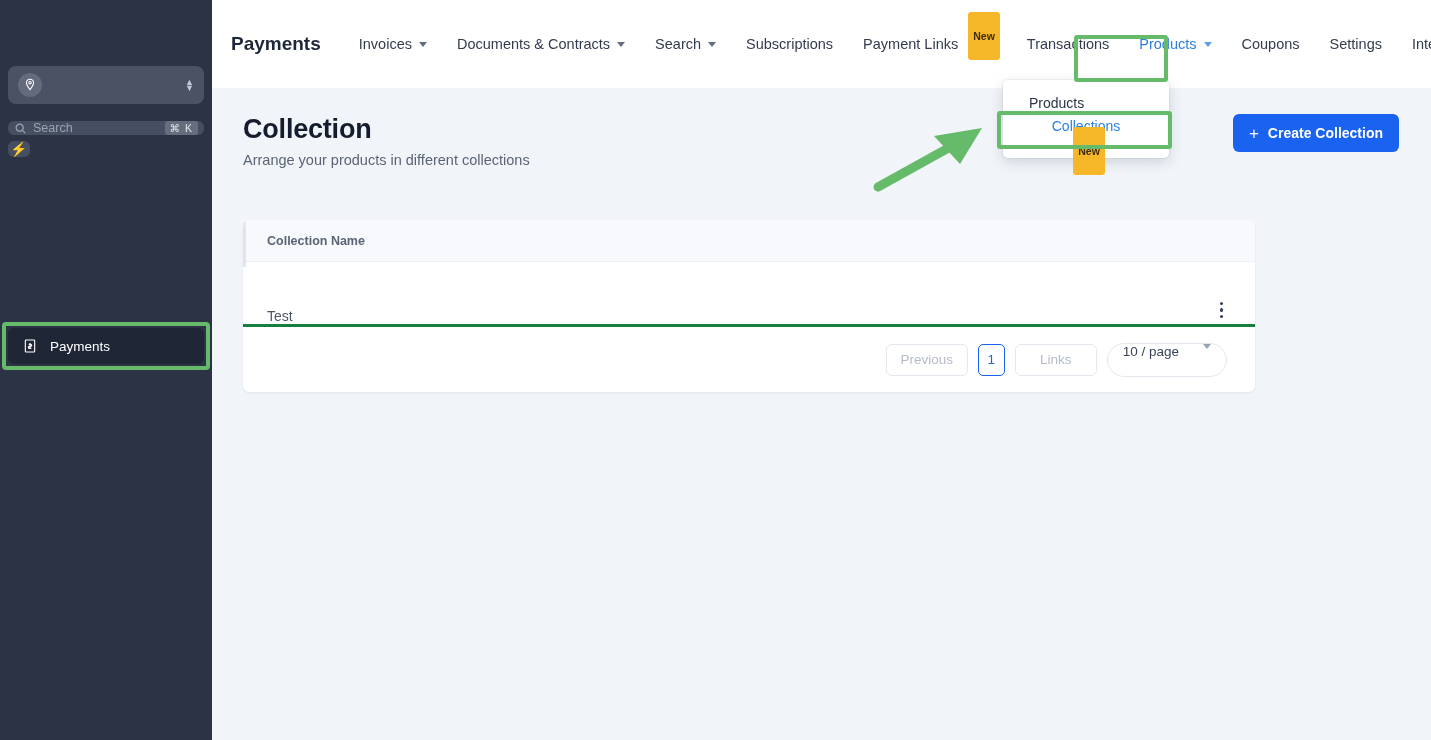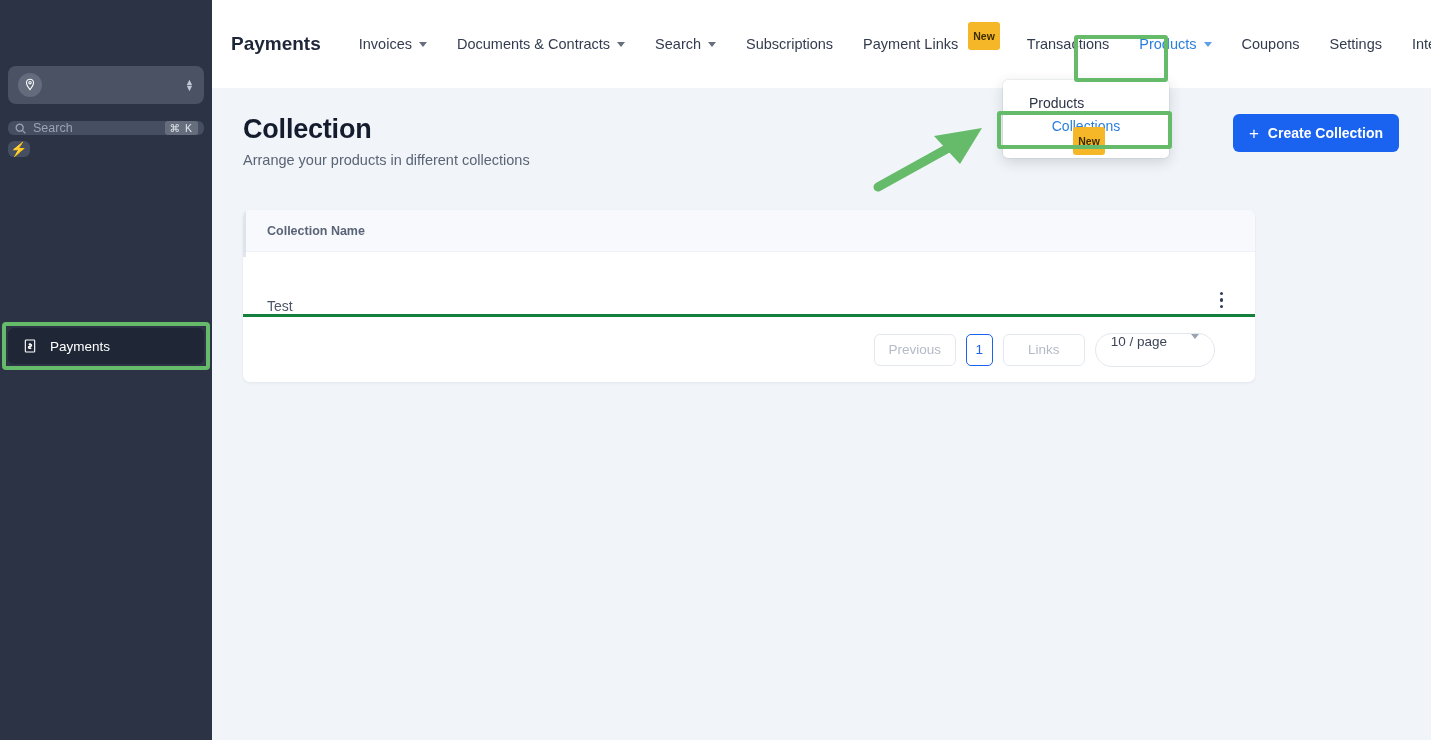--- a/index.html
+++ b/index.html
@@ -105,21 +105,21 @@
   .chev-d {
     width: 0; height: 0;
     border-left: 4.5px solid transparent;
     border-right: 4.5px solid transparent;
     border-top: 5px solid currentColor;
     opacity: .75;
   }
   .badge-new {
     background: #f5b728; color: #3d2c00;
     font-size: 10.5px; font-weight: bold;
-    border-radius: 3px; padding: 8px 5px;
+    border-radius: 3px; padding: 18px 5px;
     position: relative; top: -8px; margin-left: 3px;
   }
   .hl-products {
     position: absolute; left: 1074px; top: 35px;
     width: 94px; height: 47px;
     border: 4px solid #66bb6a;
     border-radius: 3px;
     pointer-events: none;
   }
 
@@ -170,21 +170,21 @@
     height: 38px;
     background: #1a62f0; color: #fff;
     border-radius: 6px;
     display: flex; align-items: center; gap: 9px;
     padding: 0 16px;
     font-size: 14px; font-weight: bold;
   }
   .plus { font-size: 17px; font-weight: normal; line-height: 1; }
 
   .card {
-    position: absolute; left: 31px; top: 122px;
+    position: absolute; left: 31px; top: 132px;
     width: 1012px;
     background: #ffffff;
     border-radius: 7px;
     box-shadow: 0 1px 3px rgba(25,35,60,.07);
     overflow: hidden;
   }
   .card-accent {
     position: absolute; left: 0; top: 0;
     width: 3px; height: 47px;
     background: #dfe5ec;
@@ -212,21 +212,21 @@
     display: flex; flex-direction: column;
     gap: 3px; padding: 6px 8px;
   }
   .kebab i {
     width: 3.5px; height: 3.5px; border-radius: 50%;
     background: #32405a; display: block;
   }
   .pager {
     height: 65px;
     display: flex; align-items: center; justify-content: flex-end;
-    gap: 10px; padding: 0 40px;
+    gap: 10px; padding: 0 28px;
   }
   .pbtn {
     height: 32px; min-width: 82px;
     border: 1px solid #e3e8ef; border-radius: 6px;
     background: #fff;
     display: flex; align-items: center; justify-content: center;
     font-size: 13.5px; color: #b4bbc7;
   }
   .pnum {
     height: 32px; width: 27px;

